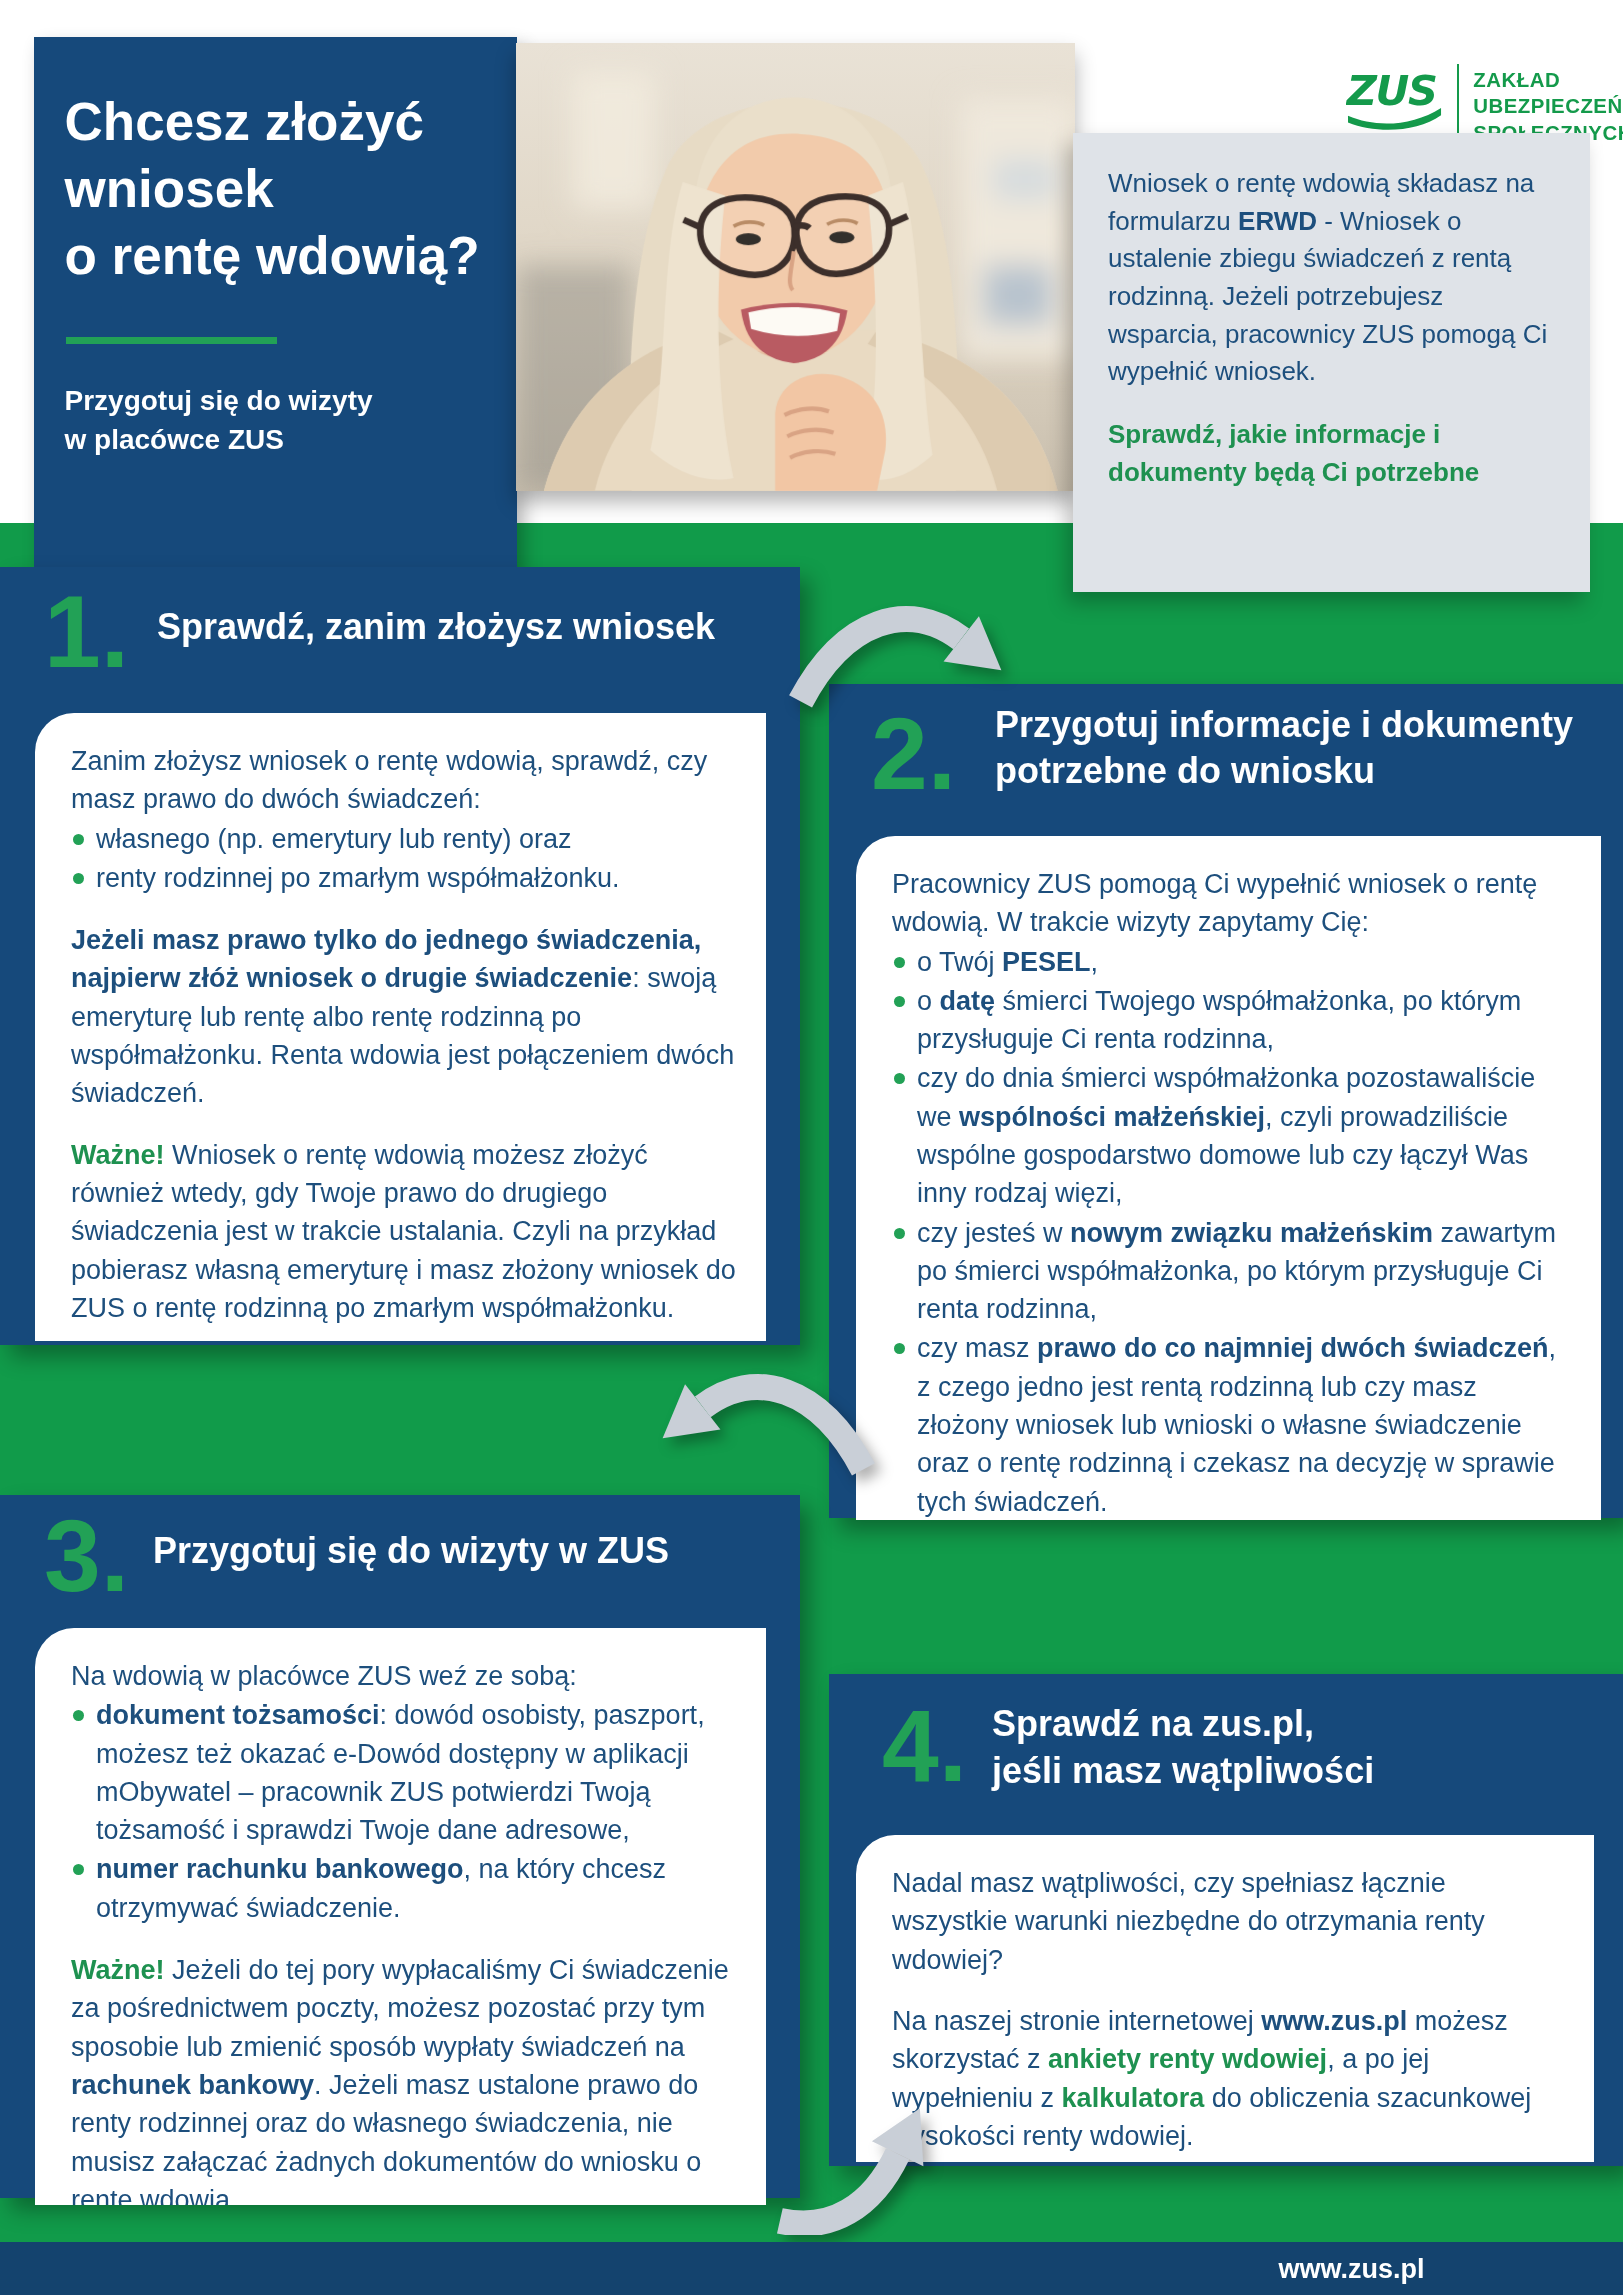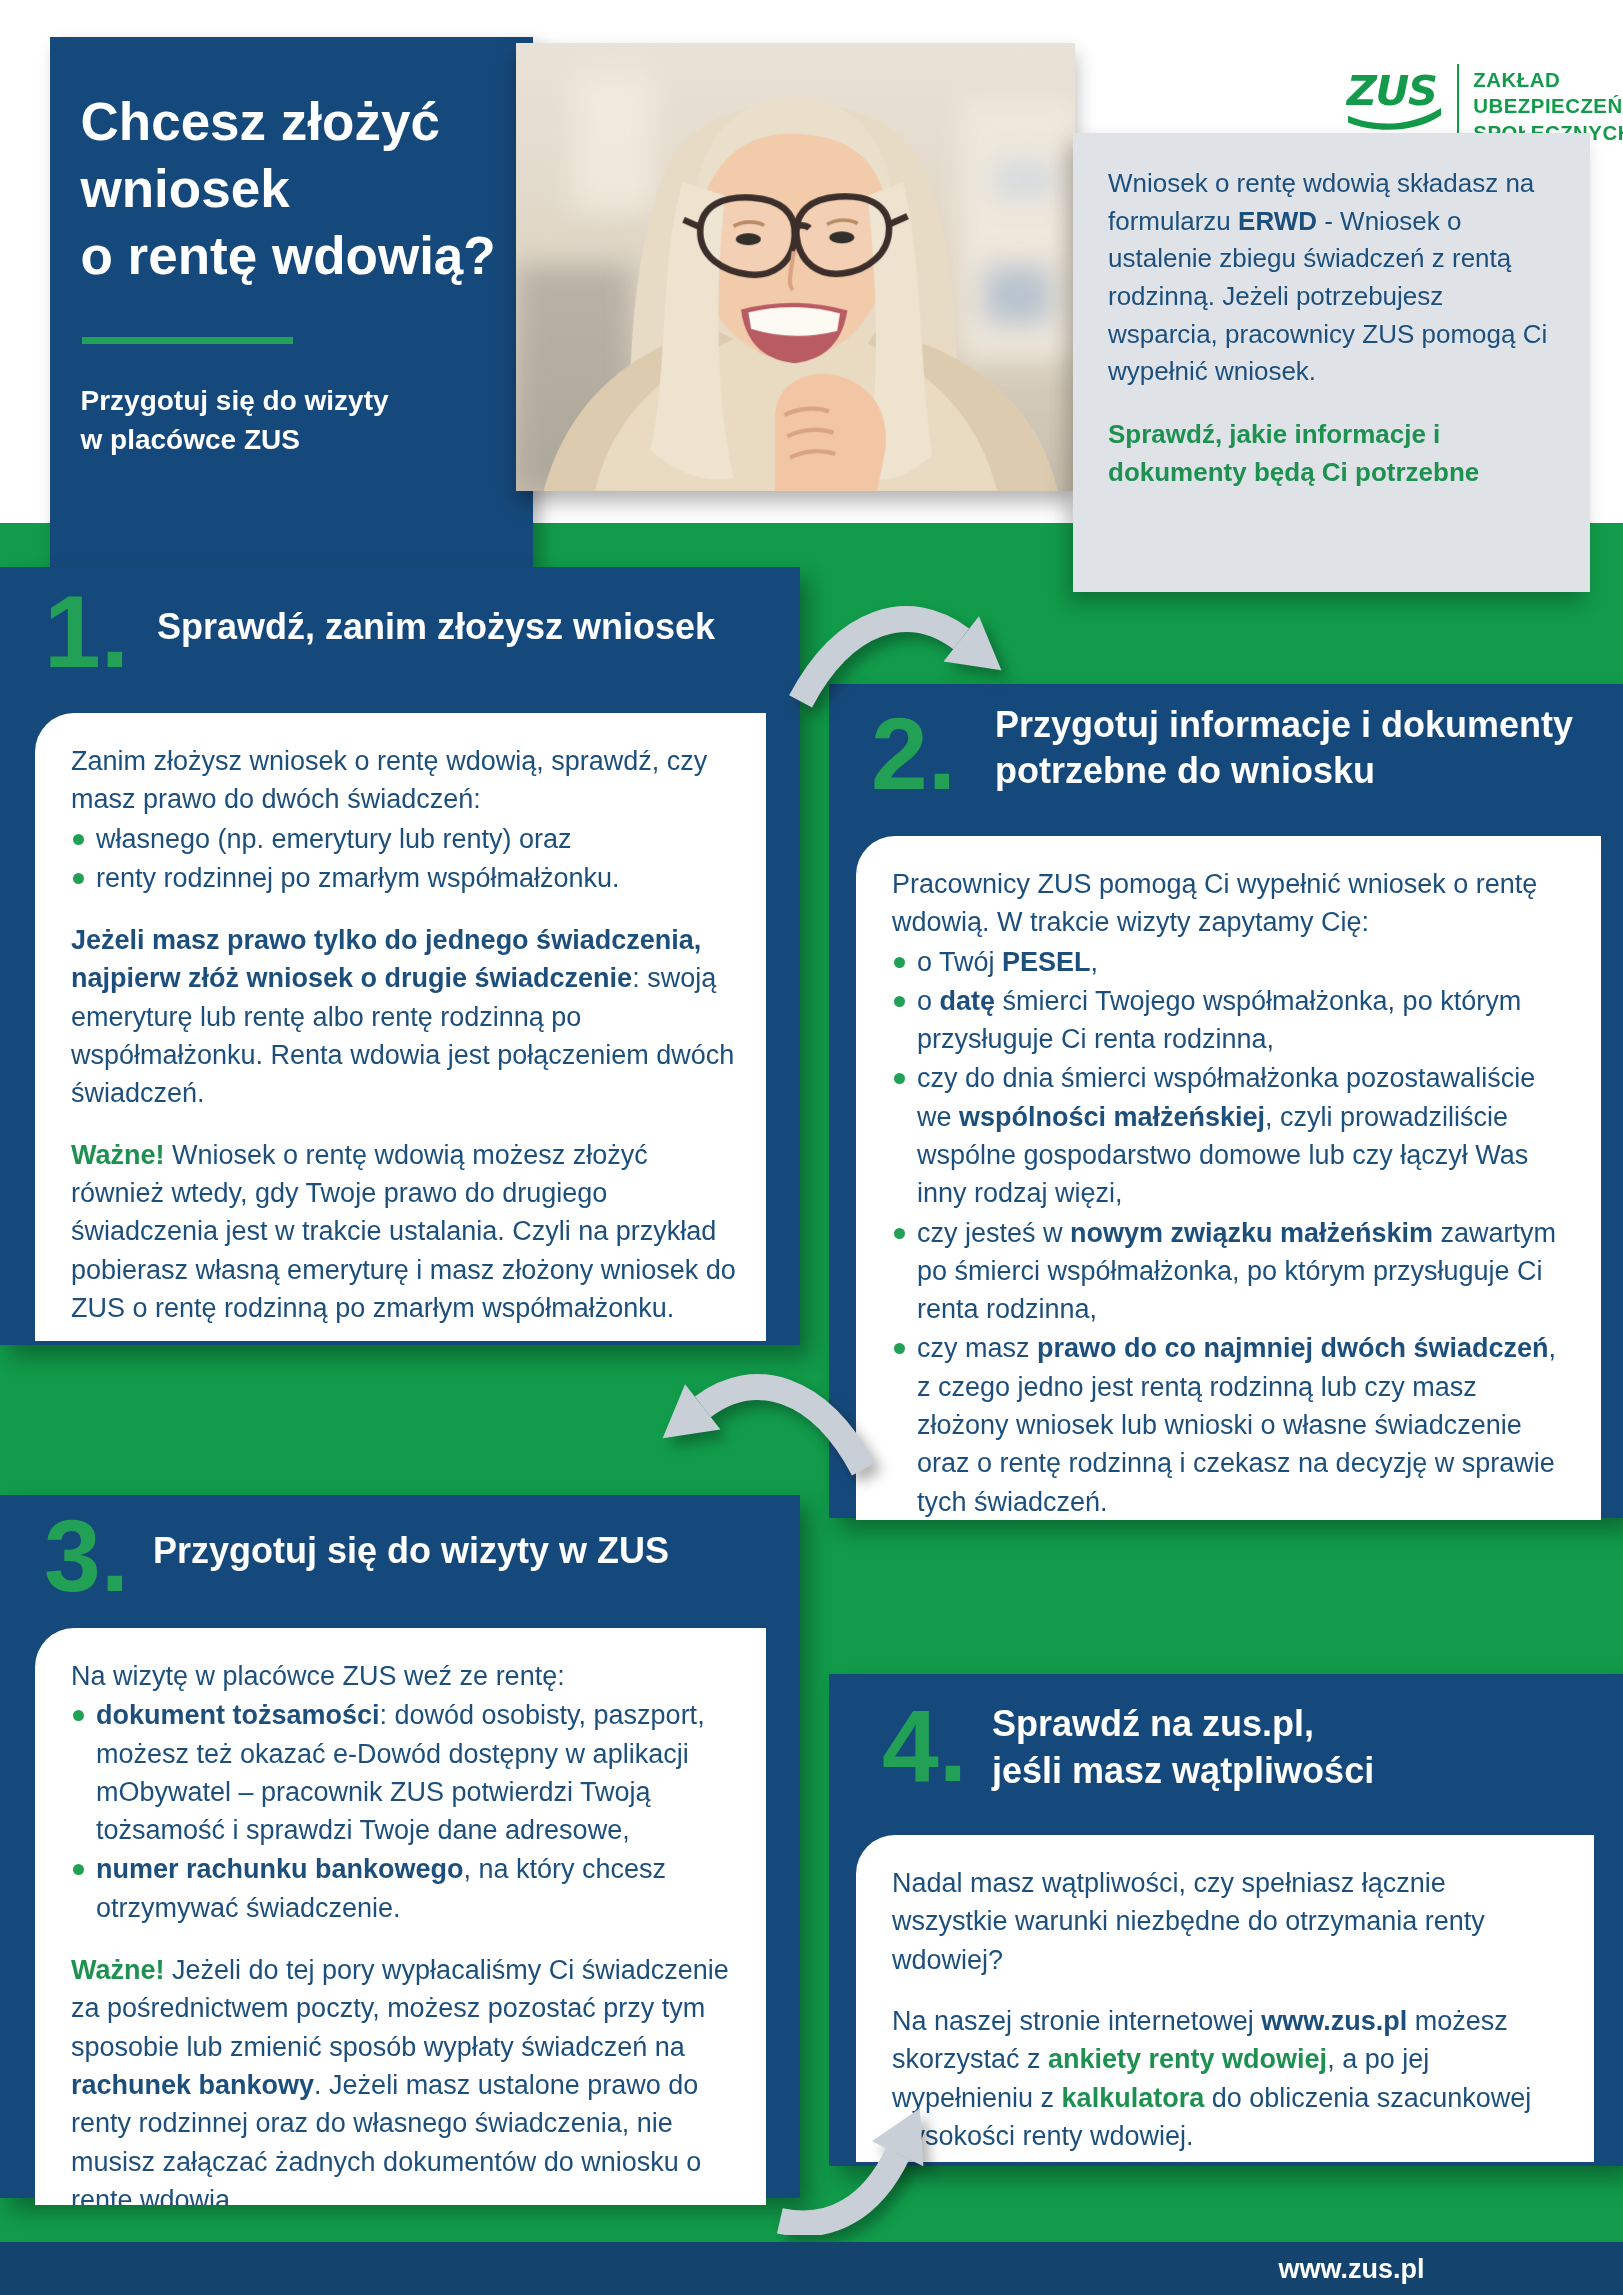--- a/index.html
+++ b/index.html
@@ -6,21 +6,21 @@
   body{font-family:"Liberation Sans","DejaVu Sans",sans-serif;}
   .page{position:relative;width:1623px;height:2295px;background:#ffffff;overflow:hidden;}
 
   
   .green-band{position:absolute;left:0;top:523px;width:1623px;height:1719px;background:var(--green,#119B4A);}
   .footer-bar{position:absolute;left:0;top:2242px;width:1623px;height:54px;background:var(--footerNavy,#14436E);}
   .footer-url{position:absolute;left:1245px;top:0;width:213px;height:54px;display:flex;align-items:center;justify-content:center;
     color:#fff;font-weight:bold;font-size:27px;}
 
   
-  .title-box{position:absolute;left:50px;top:37px;width:483px;height:534px;background:var(--navy,#16497B);
+  .title-box{position:absolute;left:34px;top:37px;width:483px;height:534px;background:var(--navy,#16497B);
     box-shadow:7.4px 9.3px 17.6px rgba(0,0,0,.30);}
   .title{position:absolute;left:30.5px;top:52px;width:430px;color:#fff;font-weight:bold;font-size:53px;line-height:1.26;}
   .title-rule{position:absolute;left:32px;top:300px;width:211px;height:6.5px;background:var(--greenAccent,#22A156);}
   .subtitle{position:absolute;left:30.5px;top:345px;width:430px;color:#fff;font-weight:bold;font-size:28px;line-height:1.38;}
 
   .photo{position:absolute;left:516px;top:43px;width:559px;height:448px;box-shadow:0 11px 19.4px rgba(0,0,0,.30);overflow:hidden;}
   .photo svg{display:block;width:100%;height:100%;}
 
   .logo{position:absolute;left:1346px;top:64px;display:flex;align-items:flex-start;}
   .logo-mark{width:99px;height:69px;}
@@ -206,21 +206,21 @@
           <span class="dot"></span>
           <span class="li-text"><span>czy masz </span><span class="b">prawo do co najmniej dwóch świadczeń</span><span>, z czego jedno jest rentą rodzinną lub czy masz złożony wniosek lub wnioski o własne świadczenie oraz o rentę rodzinną i czekasz na decyzję w sprawie tych świadczeń.</span></span>
         </div>
       </div>
   </div>
 
   <div class="section" id="s3">
     <div class="num">3.</div>
     <div class="sec-title">Przygotuj się do wizyty w ZUS</div>
     <div class="wbox blocks">
-        <p><span>Na wizytę w placówce ZUS weź ze rentę:</span></p>
+        <p><span>Na wdowią w placówce ZUS weź ze sobą:</span></p>
         <div class="li">
           <span class="dot"></span>
           <span class="li-text"><span class="b">dokument tożsamości</span><span>: dowód osobisty, paszport, możesz też okazać e-Dowód dostępny w aplikacji mObywatel – pracownik ZUS potwierdzi Twoją tożsamość i sprawdzi Twoje dane adresowe,</span></span>
         </div>
         <div class="li">
           <span class="dot"></span>
           <span class="li-text"><span class="b">numer rachunku bankowego</span><span>, na który chcesz otrzymywać świadczenie.</span></span>
         </div>
         <div class="gap"></div>
         <p><span class="b g">Ważne!</span><span> Jeżeli do tej pory wypłacaliśmy Ci świadczenie za pośrednictwem poczty, możesz pozostać przy tym sposobie lub zmienić sposób wypłaty świadczeń na </span><span class="b">rachunek bankowy</span><span>. Jeżeli masz ustalone prawo do renty rodzinnej oraz do własnego świadczenia, nie musisz załączać żadnych dokumentów do wniosku o rentę wdowią.</span></p>

